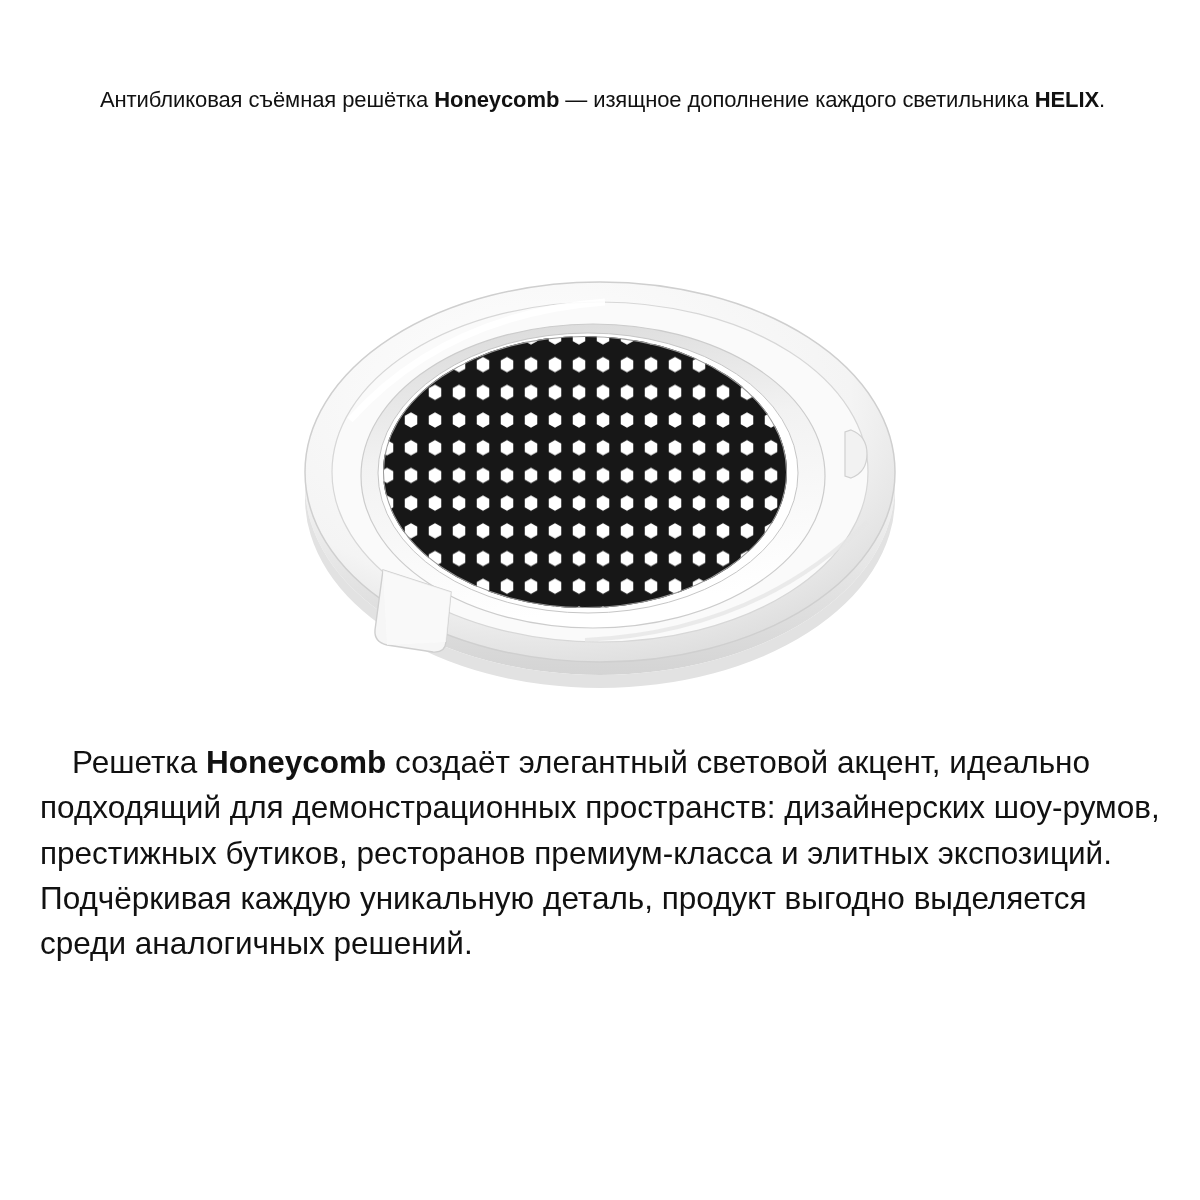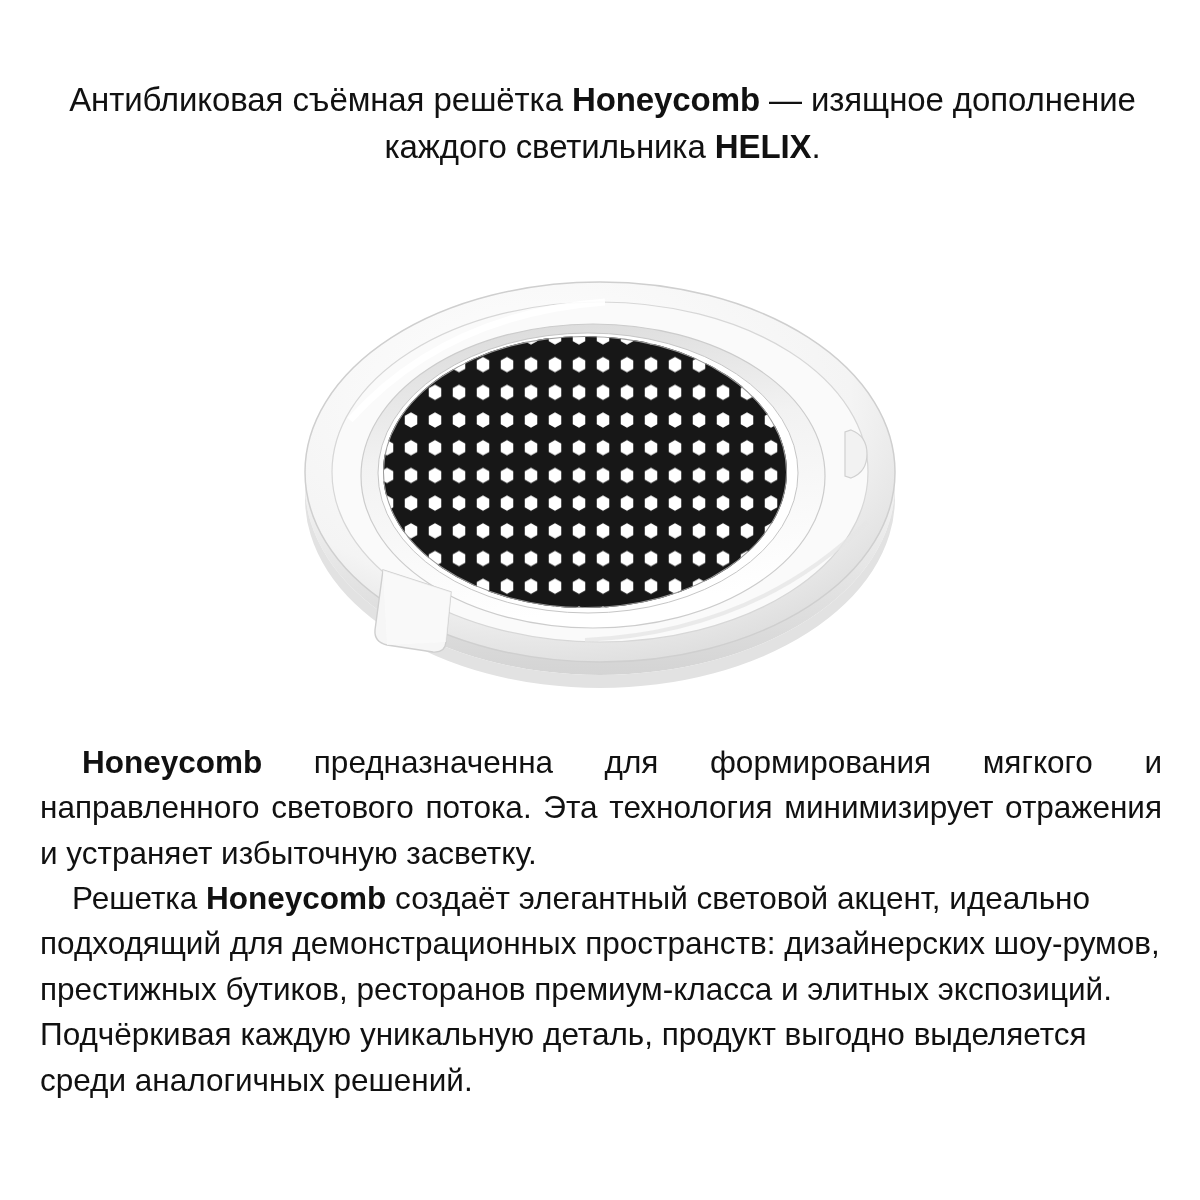--- a/index.html
+++ b/index.html
@@ -18,23 +18,23 @@
     position: relative;
     width: 1200px;
     height: 1200px;
     box-sizing: border-box;
   }
 
   
   .intro {
     position: absolute;
     left: 45px;
-    top: 76px;
+    top: 84px;
     width: 1115px;
-    font-size: 33px;
+    font-size: 22px;
     line-height: 1.43;
     text-align: center;
     letter-spacing: -0.1px;
   }
   .intro p {
     margin: 0;
   }
   .intro .line1 { text-align: center; }
   .intro .line2 { text-align: center; }
 
@@ -150,17 +150,16 @@
       <g>
         <path d="M596,190 Q612,196 612,214 Q612,232 596,238 L590,236 L590,192 Z" fill="#f2f2f2" stroke="#d0d0d0" stroke-width="1.2"></path>
       </g>
 
       <path d="M95,180 Q190,74 350,62" fill="none" stroke="#ffffff" stroke-width="7" opacity="0.9"></path>
       <path d="M612,282 Q500,392 330,400" fill="none" stroke="#e6e6e6" stroke-width="4" opacity="0.8"></path>
     </svg>
   </div>
 
   <div class="lower">
-    <p class="p1"><span class="bold">Honeycomb</span><span> предназначенна для формирования мягкого и направленного светового потока. Эта технология минимизирует отражения и устраняет избыточную засветку.</span></p>
     <p class="p2"><span>Решетка </span><span class="bold">Honeycomb</span><span> создаёт элегантный световой акцент, идеально подходящий для демонстрационных пространств: дизайнерских шоу-румов, престижных бутиков, ресторанов премиум-класса и элитных экспозиций. Подчёркивая каждую уникальную деталь, продукт выгодно выделяется среди аналогичных решений.</span></p>
   </div>
 
 </div>
 
 </body></html>

